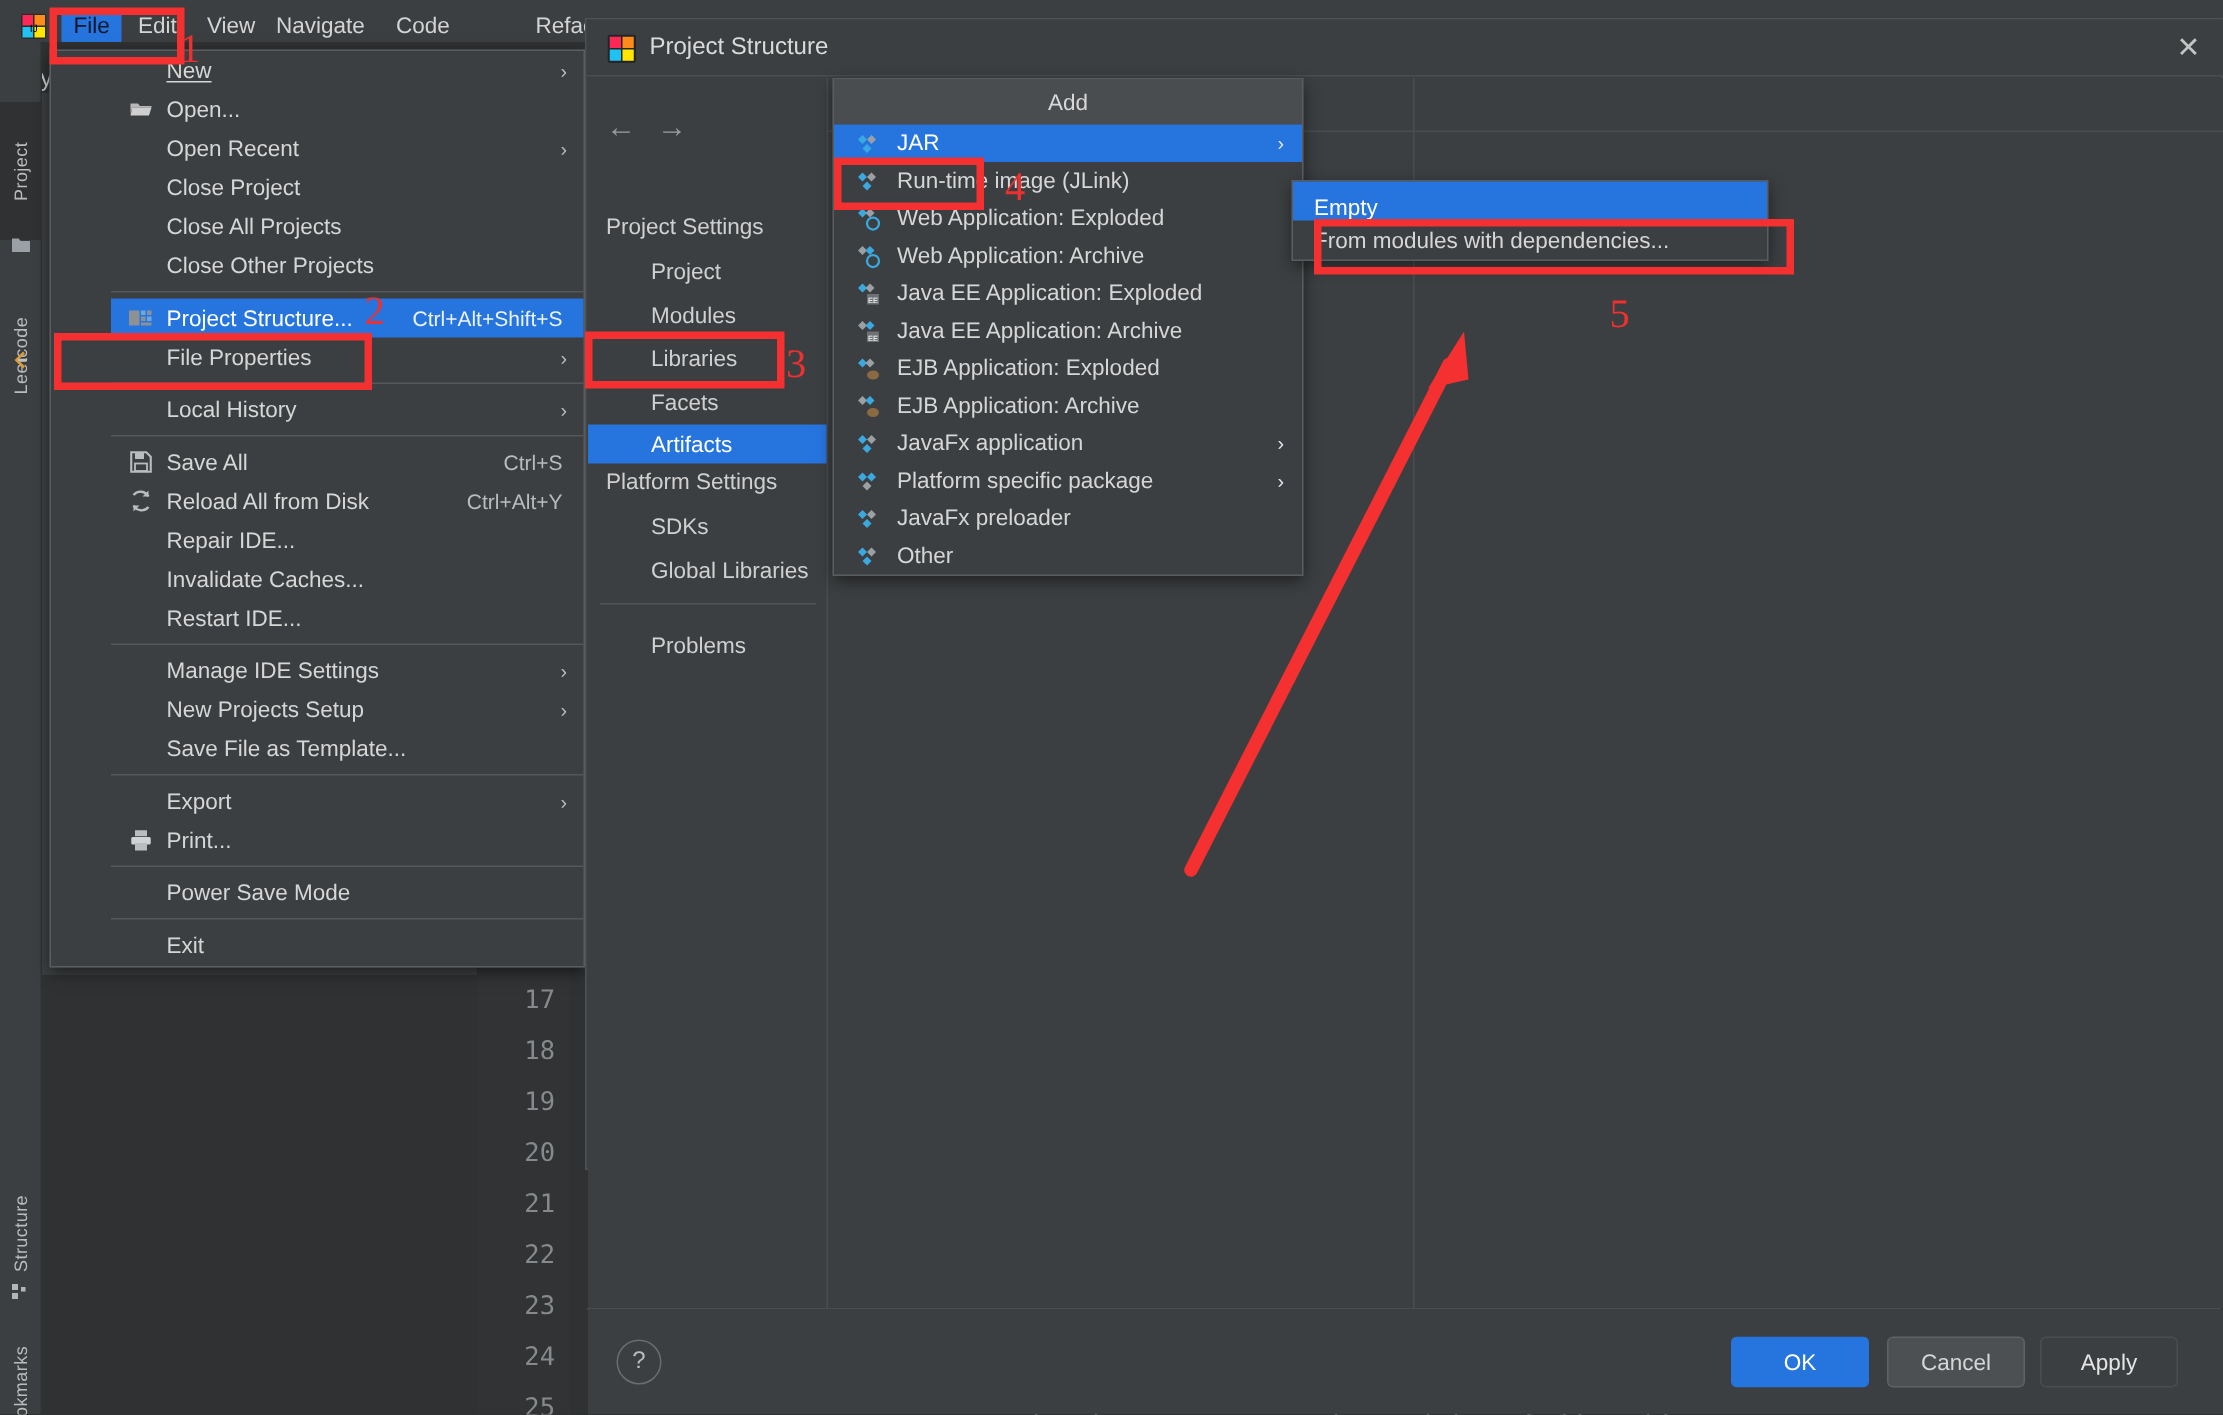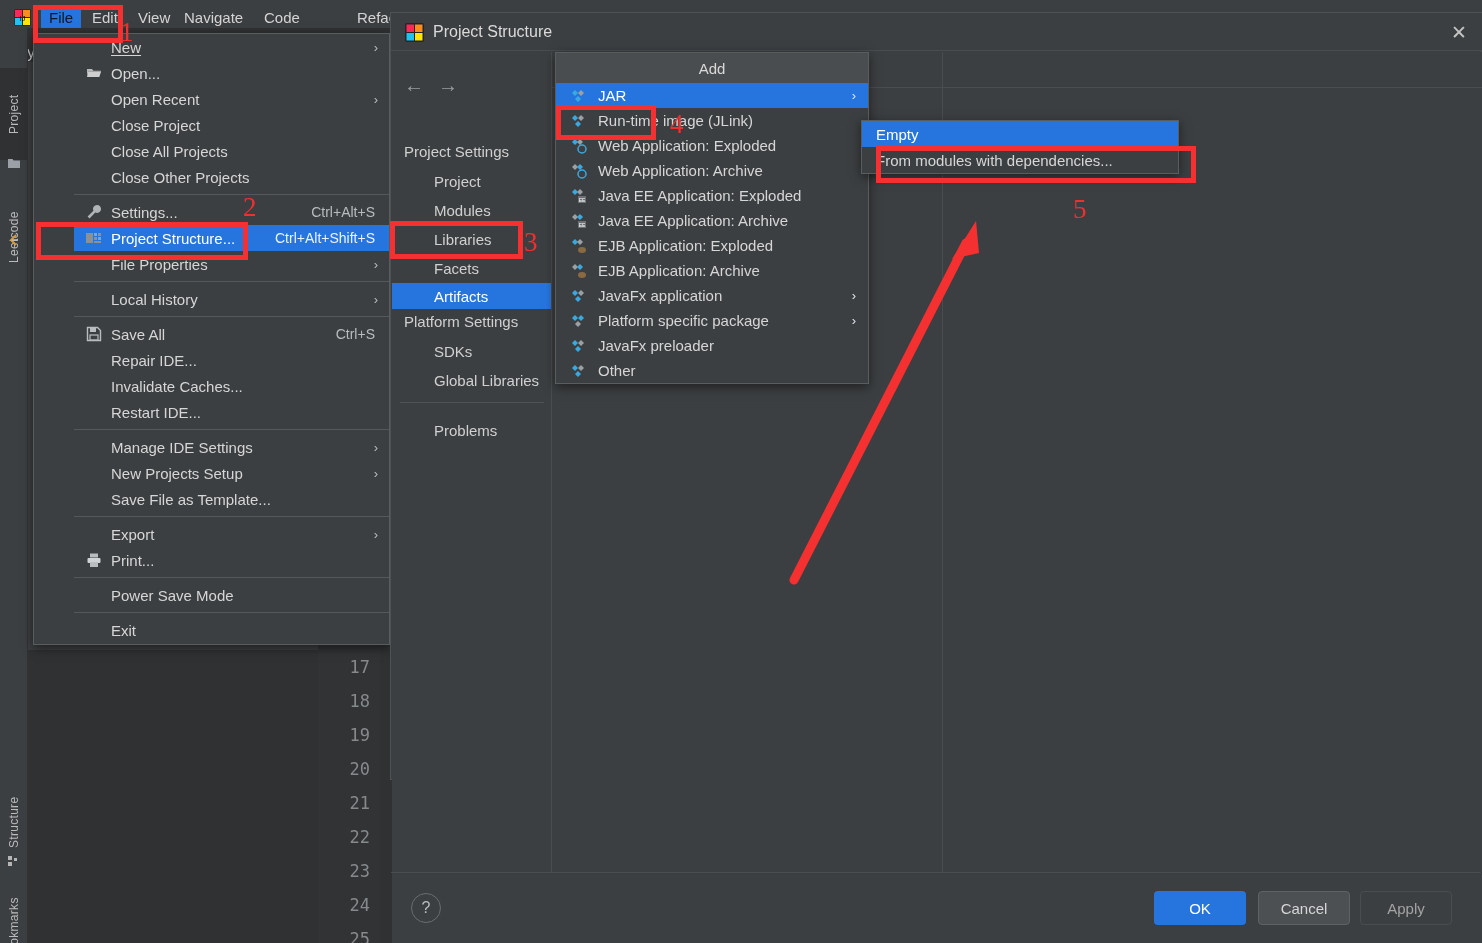--- a/index.html
+++ b/index.html
@@ -168,37 +168,37 @@
   
   .sub-popup {
     position:absolute; left:470px; top:107px; width:318px;
     background:#3c3f41; border:1px solid #5a5d5e;
     box-shadow:0 3px 10px rgba(0,0,0,.5);
   }
   .sub-item {
     height:26px; display:flex; align-items:center;
     color:#d6d6d6; font-size:15px; padding-left:14px; cursor:default;
   }
-  .sub-item.sel { background:#2675df; color:#ffffff; }
+  .sub-item.sel { background:#2675df; color:#ffffff;align-items:flex-end; }
 
   
   .dlg-footer { position:absolute; left:1px; top:860px; width:1090px; height:70px; background:#3c3f41; }
   .help-btn {
     position:absolute; left:19px; top:20px; width:30px; height:30px;
     border-radius:50%; border:1px solid #6a6d6f; color:#b9bdbf;
     display:flex; align-items:center; justify-content:center; font-size:16px; cursor:default;
   }
   .btn {
     position:absolute; top:18px; height:34px; border-radius:4px;
     display:flex; align-items:center; justify-content:center;
     font-size:15px; cursor:default; border:1px solid transparent;
   }
   .btn.primary { background:#2675df; color:#ffffff; }
   .btn.normal { background:#4c5052; color:#d6d6d6; border-color:#5e6264; }
-  .btn.disabled { background:#3c3f41; color:#a3a3a3; border-color:#4a4d4f; }
+  .btn.disabled { background:#3c3f41; color:#e5e5e5; border-color:#4a4d4f; }
 
   
   .rbox { position:absolute; border:5px solid #f53030; pointer-events:none; }
   .rnum {
     position:absolute; color:#ef3030; font-size:27px;
     font-family:"Liberation Serif", serif; pointer-events:none;
   }
   .arrow-svg { position:absolute; left:780px; top:215px; width:215px; height:370px; pointer-events:none; }
 </style>
 </head>
@@ -323,29 +323,20 @@
     </div>
     <div class="menu-item">
       <span>Close All Projects</span>
     </div>
     <div class="menu-item">
       <span>Close Other Projects</span>
     </div>
 
     <div class="menu-sep"></div>
 
-    <div class="menu-item">
-      <span class="mi-icon">
-        <svg width="16" height="16" viewBox="0 0 16 16">
-            <path d="M11 1a4 4 0 00-3.6 5.7L1.6 12.5l1.9 1.9 5.8-5.8A4 4 0 1011 1z" fill="#b0b4b6"></path>
-          </svg>
-      </span>
-      <span>Settings...</span>
-      <span class="sc">Ctrl+Alt+S</span>
-    </div>
 
     <div class="menu-item sel">
       <span class="mi-icon">
         <svg width="16" height="16" viewBox="0 0 16 16">
             <rect x="0" y="3" width="7" height="10" fill="#8d9194"></rect>
             <rect x="8" y="3" width="3" height="3" fill="#6fa8dc"></rect>
             <rect x="12" y="3" width="3" height="3" fill="#8d9194"></rect>
             <rect x="8" y="7" width="3" height="3" fill="#8d9194"></rect>
             <rect x="12" y="7" width="3" height="3" fill="#6fa8dc"></rect>
             <rect x="8" y="11" width="7" height="2" fill="#8d9194"></rect>
@@ -374,20 +365,32 @@
         <svg width="16" height="16" viewBox="0 0 16 16">
             <path d="M1.5 1.5h10l3 3v10h-13z" fill="none" stroke="#b9bdbf" stroke-width="1.4"></path>
             <rect x="4" y="2" width="6" height="4" fill="#b9bdbf"></rect>
             <rect x="4" y="9" width="8" height="5" fill="none" stroke="#b9bdbf" stroke-width="1.2"></rect>
           </svg>
       </span>
       <span>Save All</span>
       <span class="sc">Ctrl+S</span>
     </div>
 
+    <div class="menu-item">
+      <span class="mi-icon">
+        <svg width="16" height="16" viewBox="0 0 16 16">
+            <path d="M13 5A6 6 0 003 4" stroke="#b9bdbf" stroke-width="1.6" fill="none"></path>
+            <path d="M3 11a6 6 0 0010 1" stroke="#b9bdbf" stroke-width="1.6" fill="none"></path>
+            <path d="M13 1v4h-4z" fill="#b9bdbf"></path>
+            <path d="M3 15v-4h4z" fill="#b9bdbf"></path>
+          </svg>
+      </span>
+      <span>Reload All from Disk</span>
+      <span class="sc">Ctrl+Alt+Y</span>
+    </div>
 
     <div class="menu-item">
       <span>Repair IDE...</span>
     </div>
     <div class="menu-item">
       <span>Invalidate Caches...</span>
     </div>
     <div class="menu-item">
       <span>Restart IDE...</span>
     </div>

